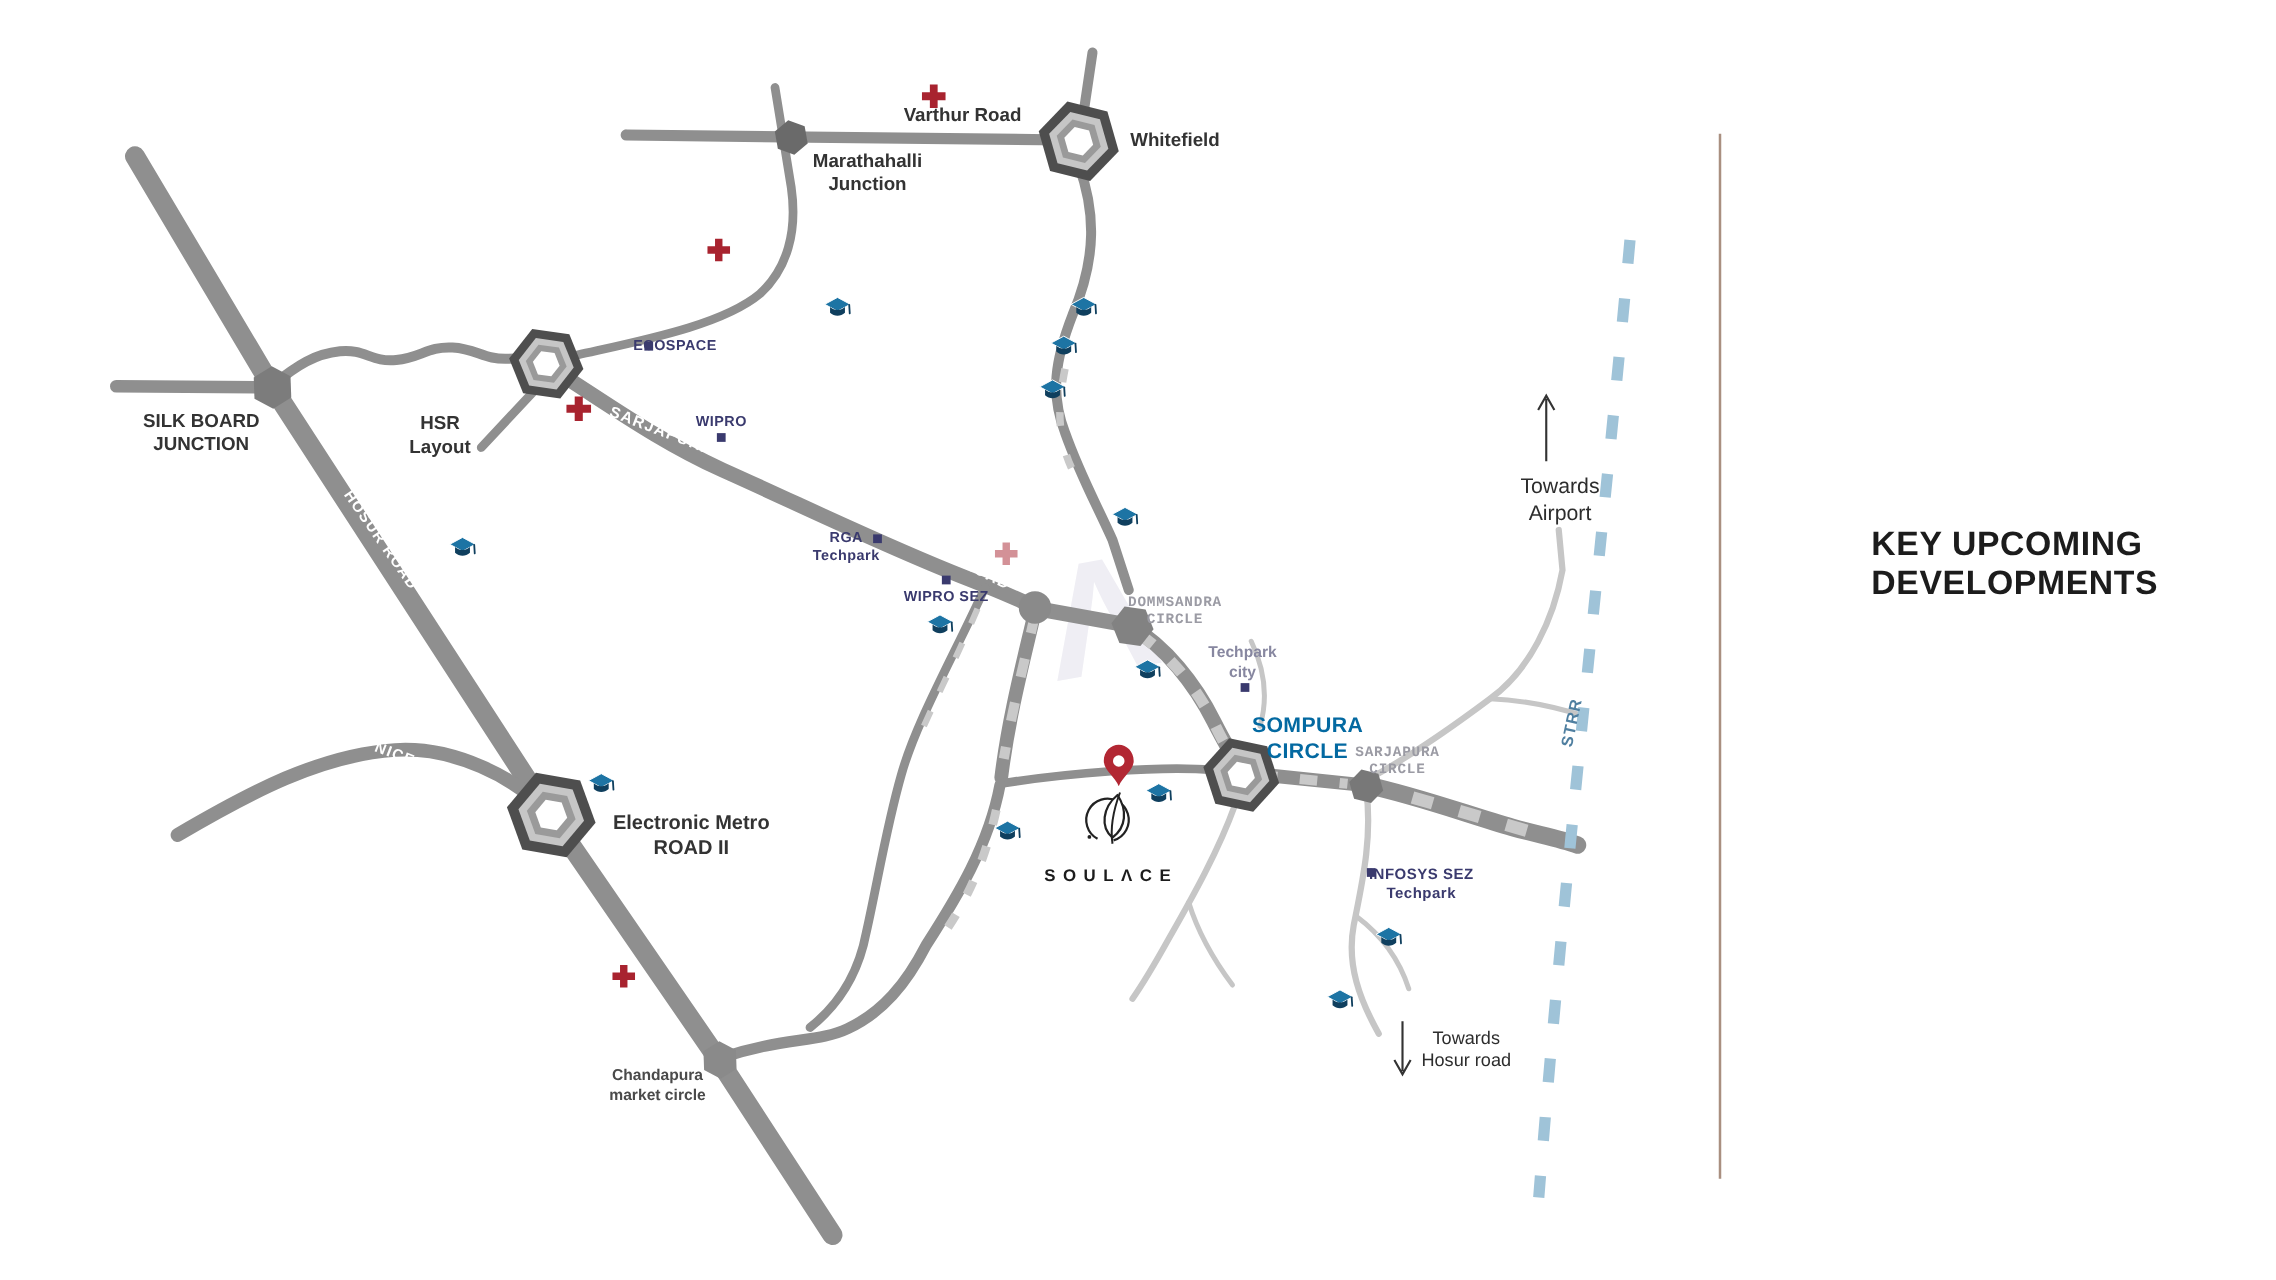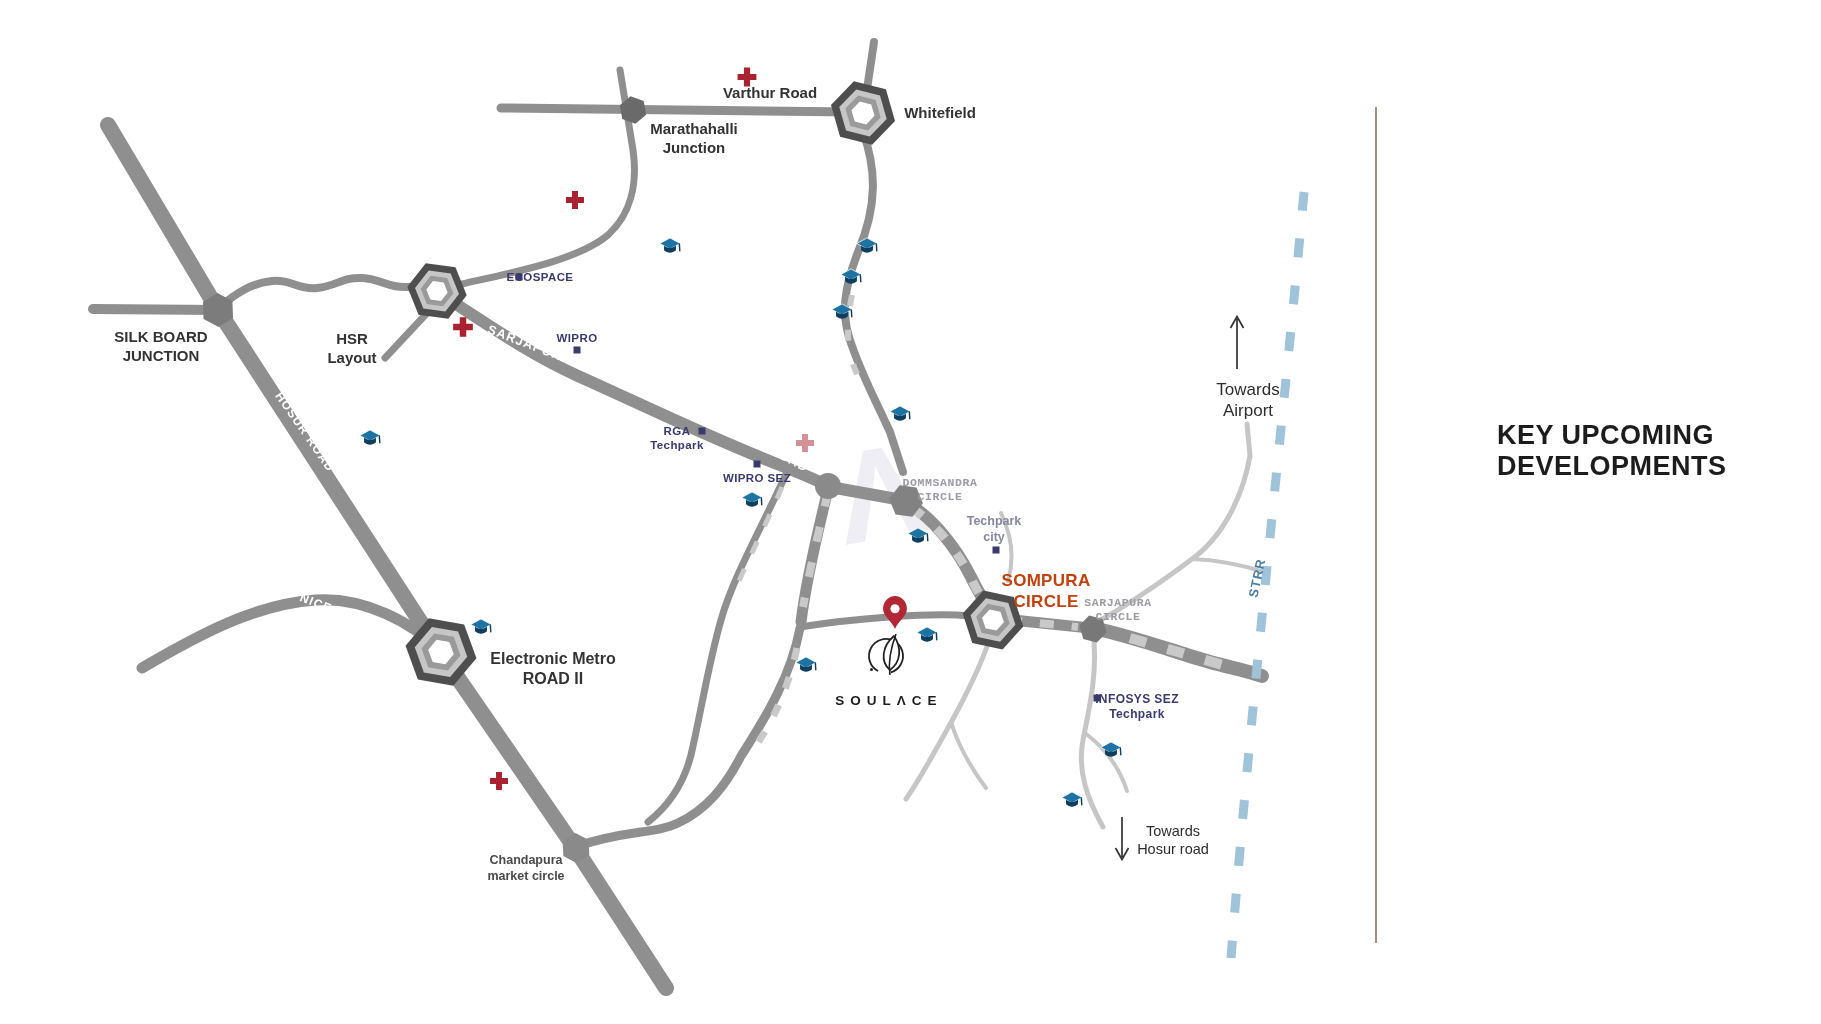--- a/index.html
+++ b/index.html
@@ -4,21 +4,21 @@
 <style>
   html,body{margin:0;padding:0;background:#ffffff;}
   .stage{position:relative;width:1821px;height:1024px;background:#ffffff;overflow:hidden;
          font-family:"Liberation Sans",sans-serif;}
   svg.map{position:absolute;left:0;top:0;}
 
   
   .lbl{position:absolute;transform:translate(-50%,-50%);text-align:center;white-space:nowrap;
        color:#333333;font-weight:600;font-size:15px;line-height:1.25;}
   .lbl span{display:block;}
-  .lbl.big{font-size:17px;font-weight:700;color:#c2410c;letter-spacing:.3px;}
+  .lbl.big{font-size:17px;font-weight:700;color:#0369a1;letter-spacing:.3px;}
   .lbl.navy{color:#3a3a6e;font-size:11.5px;letter-spacing:.4px;font-weight:700;}
   .lbl.grayl{color:#9b9ba4;font-size:11.5px;letter-spacing:.6px;font-weight:600;font-family:Liberation Mono, monospace;}
   .lbl.prest{color:#8787a0;font-size:12.5px;font-weight:600;}
   .lbl.med{font-weight:500;font-size:17px;color:#2d2d2d;}
   .lbl.med2{font-weight:500;font-size:14.5px;color:#2d2d2d;}
   .lbl.small{font-size:12.5px;color:#4a4a4a;}
   .roadname{position:absolute;color:#ffffff;font-size:12.5px;font-weight:700;letter-spacing:1.2px;
             white-space:nowrap;}
   .strrname{position:absolute;color:#4f7fa0;font-size:13px;font-weight:700;letter-spacing:1px;
             white-space:nowrap;}

